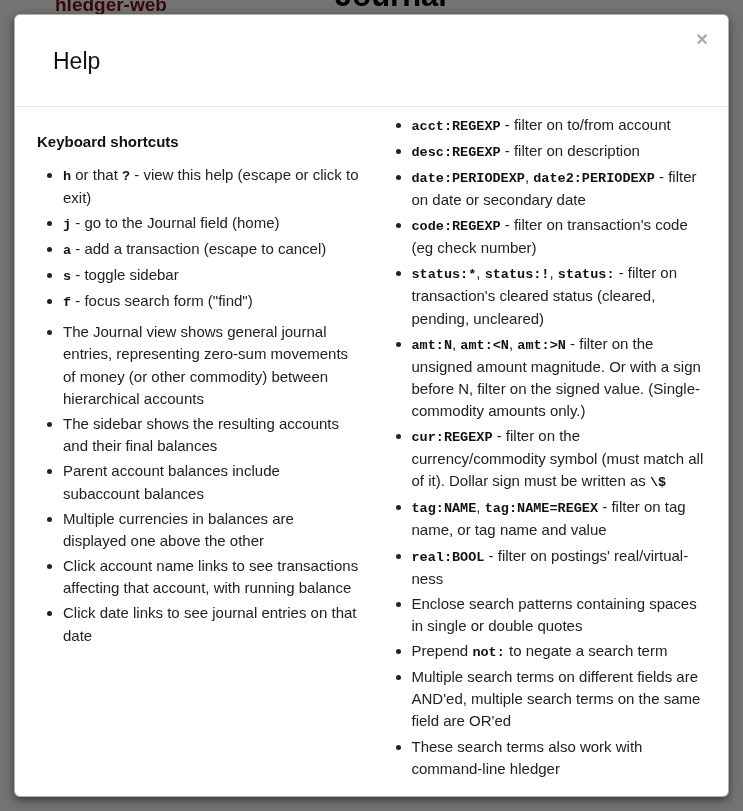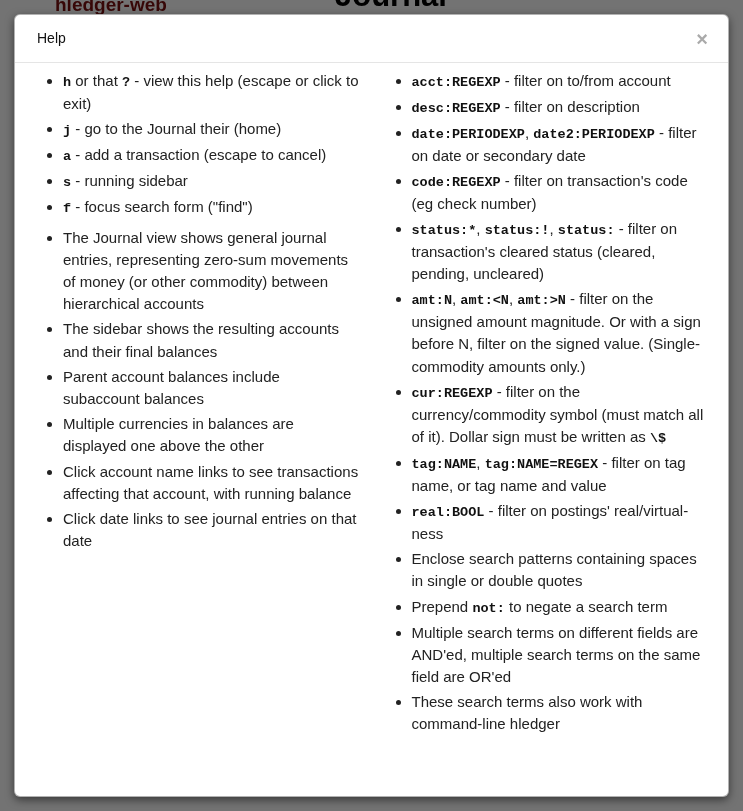--- a/index.html
+++ b/index.html
@@ -53,22 +53,22 @@
     box-shadow: 0 3px 9px rgba(0,0,0,0.5);
     z-index: 10;
     overflow: hidden;
   }
   .modal-header {
     padding: 14px 18px 13px 22px;
     border-bottom: 1px solid #e5e5e5;
     position: relative;
   }
   .modal-title {
-    margin: 0;
-    font-size: 14px;
+    margin: 16px;
+    font-size: 23px;
     font-weight: 500;
     line-height: 1.4;
     color: #111;
   }
   .close-btn {
     position: absolute; right: 16px; top: 12px;
     background: none; border: none;
     font-size: 20px; font-weight: bold;
     color: #aaa;
     cursor: pointer;
@@ -121,25 +121,26 @@
 <div class="backdrop"></div>
 
 <div class="modal">
   <div class="modal-header">
     <h2 class="modal-title">Help</h2>
     <button class="close-btn">×</button>
   </div>
   <div class="modal-body">
     <div class="columns">
         <div class="col">
+          <h4>Keyboard shortcuts</h4>
           <ul>
             <li><code>h</code><span> or that </span><code>?</code><span> - view this help (escape or click to exit)</span></li>
-            <li><code>j</code><span> - go to the Journal their (home)</span></li>
+            <li><code>j</code><span> - go to the Journal field (home)</span></li>
             <li><code>a</code><span> - add a transaction (escape to cancel)</span></li>
-            <li><code>s</code><span> - running sidebar</span></li>
+            <li><code>s</code><span> - toggle sidebar</span></li>
             <li><code>f</code><span> - focus search form ("find")</span></li>
           </ul>
           <ul>
             <li><span>The Journal view shows general journal entries, representing zero-sum movements of money (or other commodity) between hierarchical accounts</span></li>
             <li><span>The sidebar shows the resulting accounts and their final balances</span></li>
             <li><span>Parent account balances include subaccount balances</span></li>
             <li><span>Multiple currencies in balances are displayed one above the other</span></li>
             <li><span>Click account name links to see transactions affecting that account, with running balance</span></li>
             <li><span>Click date links to see journal entries on that date</span></li>
           </ul>

